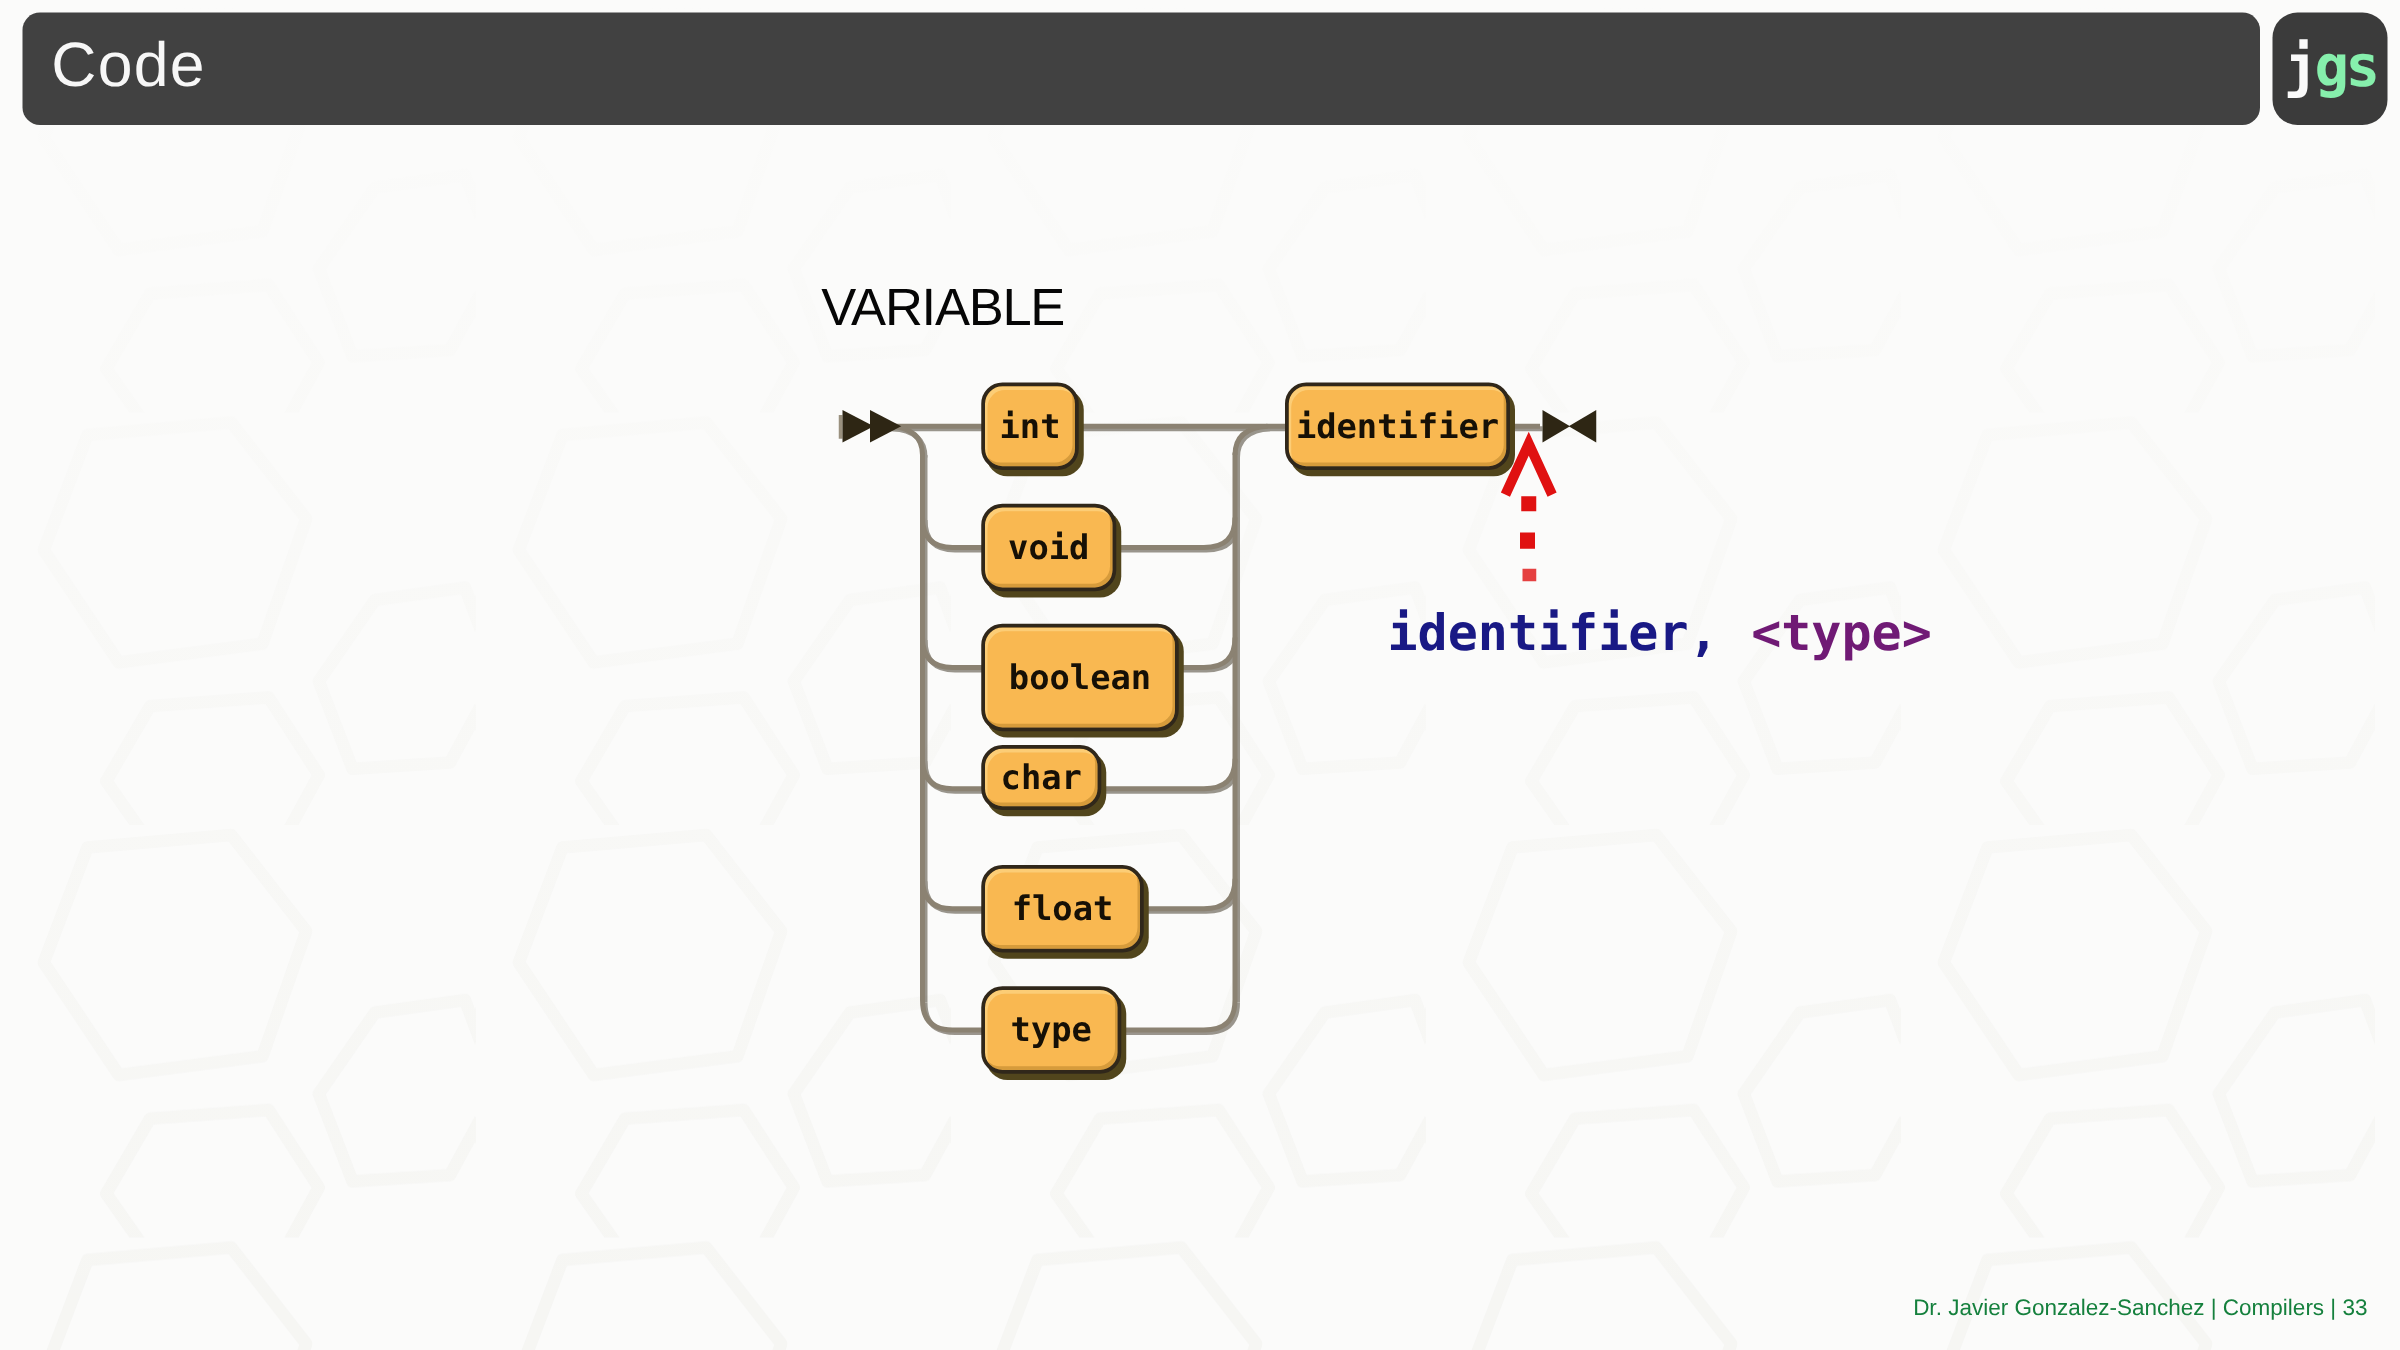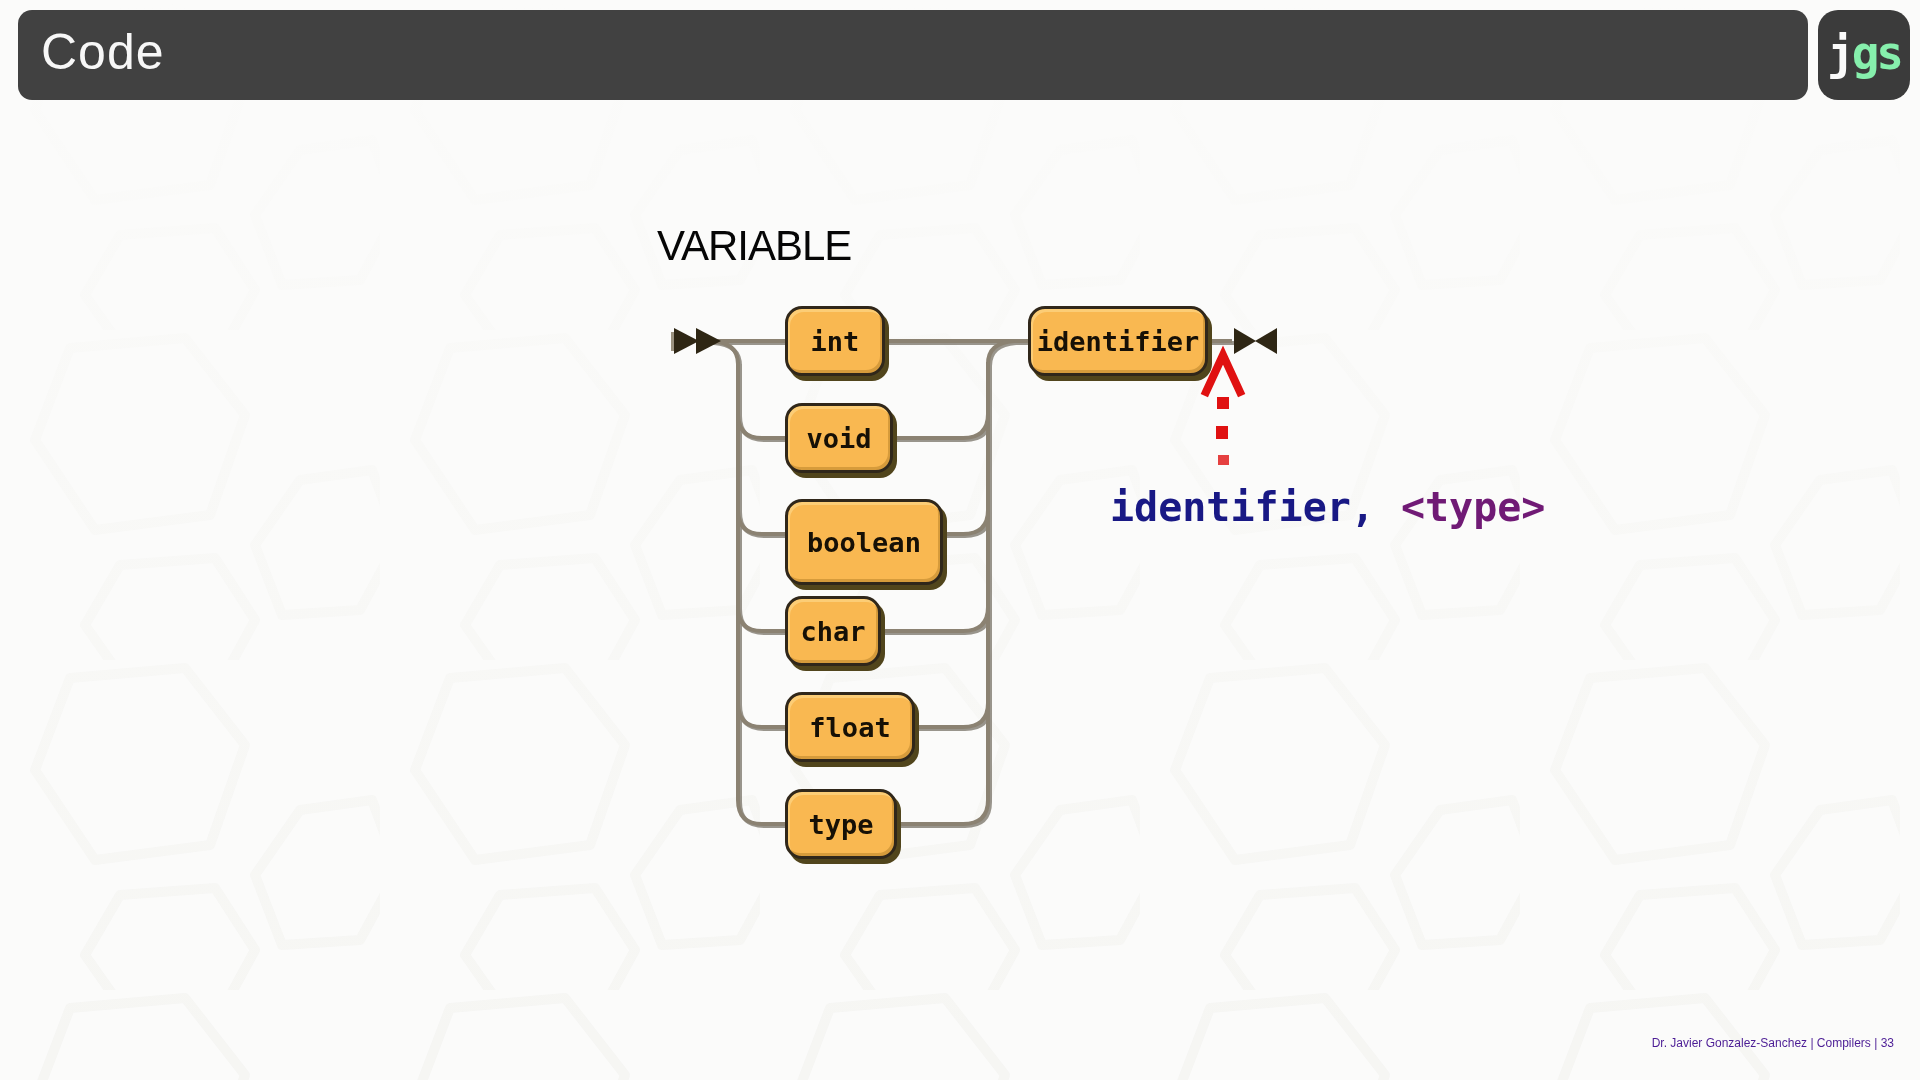--- a/index.html
+++ b/index.html
@@ -100,22 +100,22 @@
     font-size: 40px;
     white-space: nowrap;
   }
   .annotation-highlight { color: #191985; }
   .annotation-rest { color: #701a75; margin-left: 26px; }
 
   
   .footer-credit {
     position: absolute;
     right: 26px; top: 1036px;
-    font-size: 12px;
-    color: #4c1d95;
+    font-size: 18px;
+    color: #15803d;
     z-index: 3;
   }
 </style>
 </head>
 <body>
 
 <div class="slide">
 
   <svg class="bg-pattern" width="1920" height="1080" viewBox="0 0 1920 1080">
     <defs>
@@ -188,24 +188,24 @@
 
     <g>
       <path d="M 1206 392 L 1223 355 L 1240 392" fill="none" stroke="#e01111" stroke-width="8" stroke-linecap="square" stroke-linejoin="miter"></path>
       <rect x="1217" y="397" width="12" height="12" fill="#e01111"></rect>
       <rect x="1216" y="426" width="12" height="13" fill="#e01111"></rect>
       <rect x="1218" y="455" width="11" height="10" fill="#e01111" opacity="0.8"></rect>
     </g>
   </svg>
 
   <div id="nodes">
-      <div class="node" style="left: 785px; top: 306px; width: 100px; height: 70px;">int</div>
+      <div class="node" style="left: 785px; top: 306px; width: 78px; height: 70px;">int</div>
       <div class="node" style="left: 785px; top: 403px; width: 108px; height: 70px;">void</div>
       <div class="node" style="left: 785px; top: 499px; width: 158px; height: 86px;">boolean</div>
-      <div class="node" style="left: 785px; top: 596px; width: 96px; height: 70px;">char</div>
+      <div class="node" style="left: 785px; top: 596px; width: 96px; height: 52px;">char</div>
       <div class="node" style="left: 785px; top: 692px; width: 130px; height: 70px;">float</div>
       <div class="node" style="left: 785px; top: 789px; width: 112px; height: 70px;">type</div>
       <div class="node" style="left: 1028px; top: 306px; width: 180px; height: 70px;">identifier</div>
     </div>
 
   <div class="annotation">
     <span class="annotation-highlight">identifier,</span><span class="annotation-rest">&lt;type&gt;</span>
   </div>
 
   <div class="footer-credit">Dr. Javier Gonzalez-Sanchez | Compilers | 33</div>

